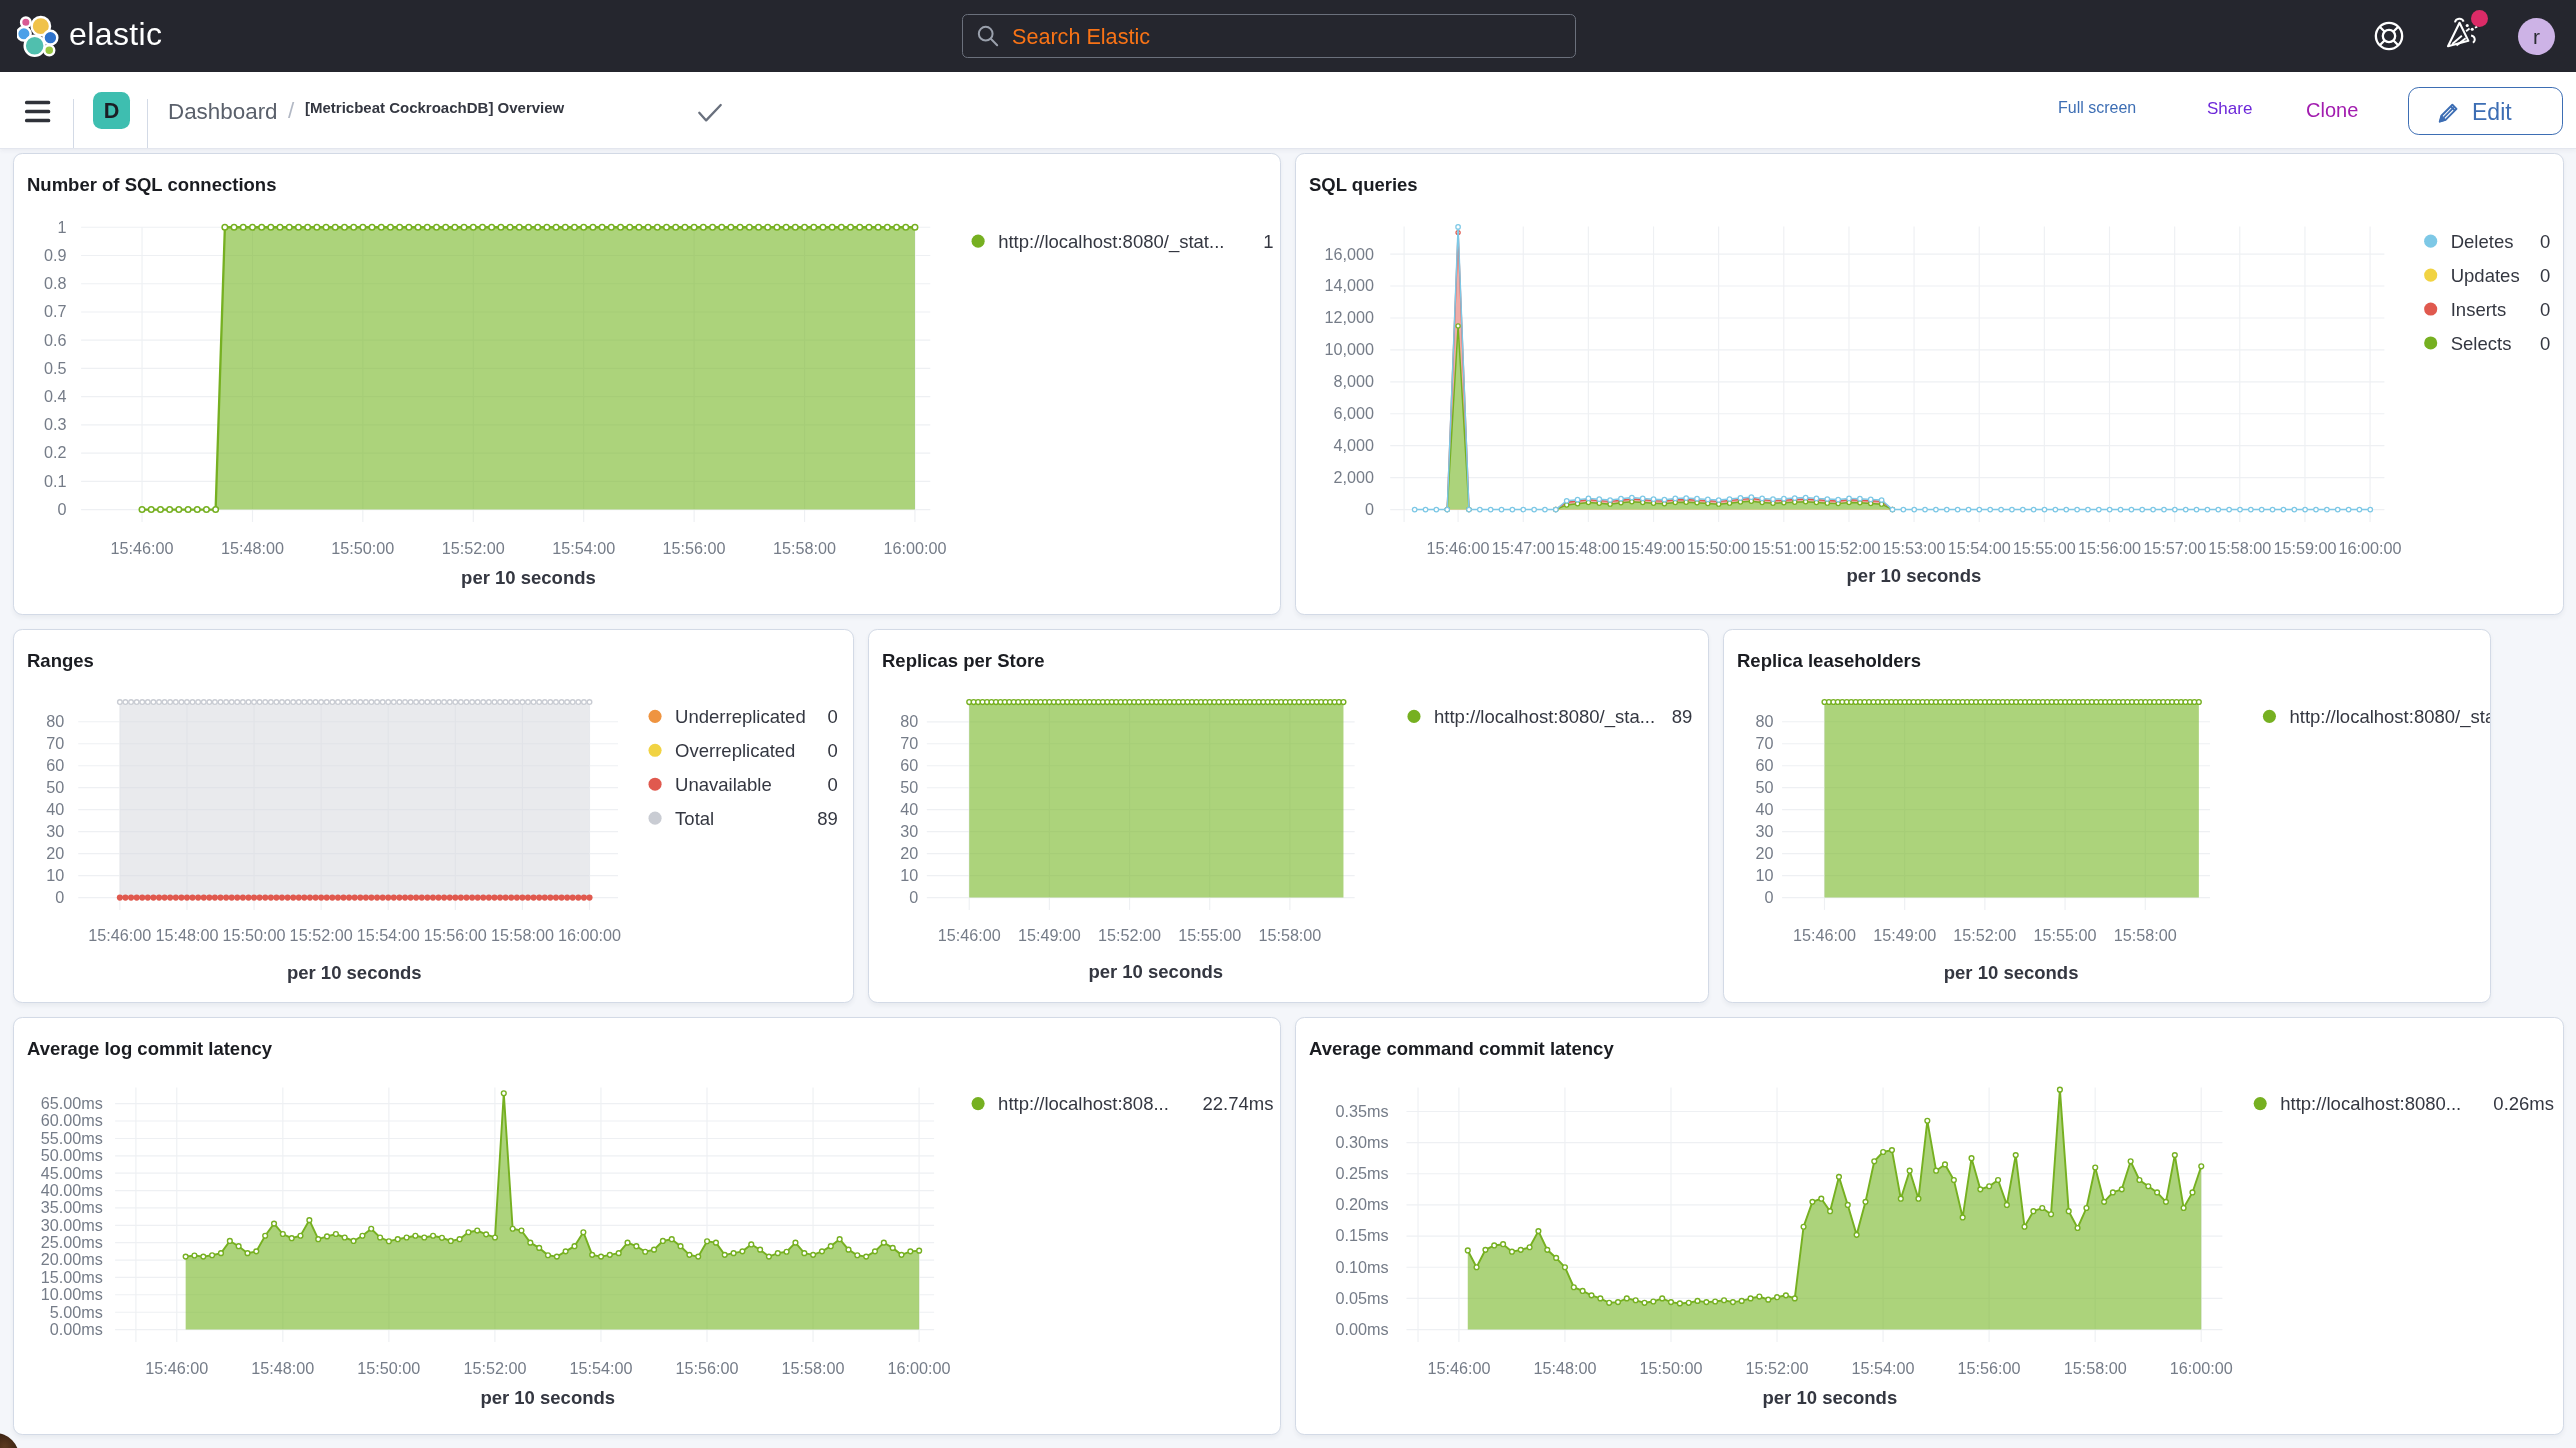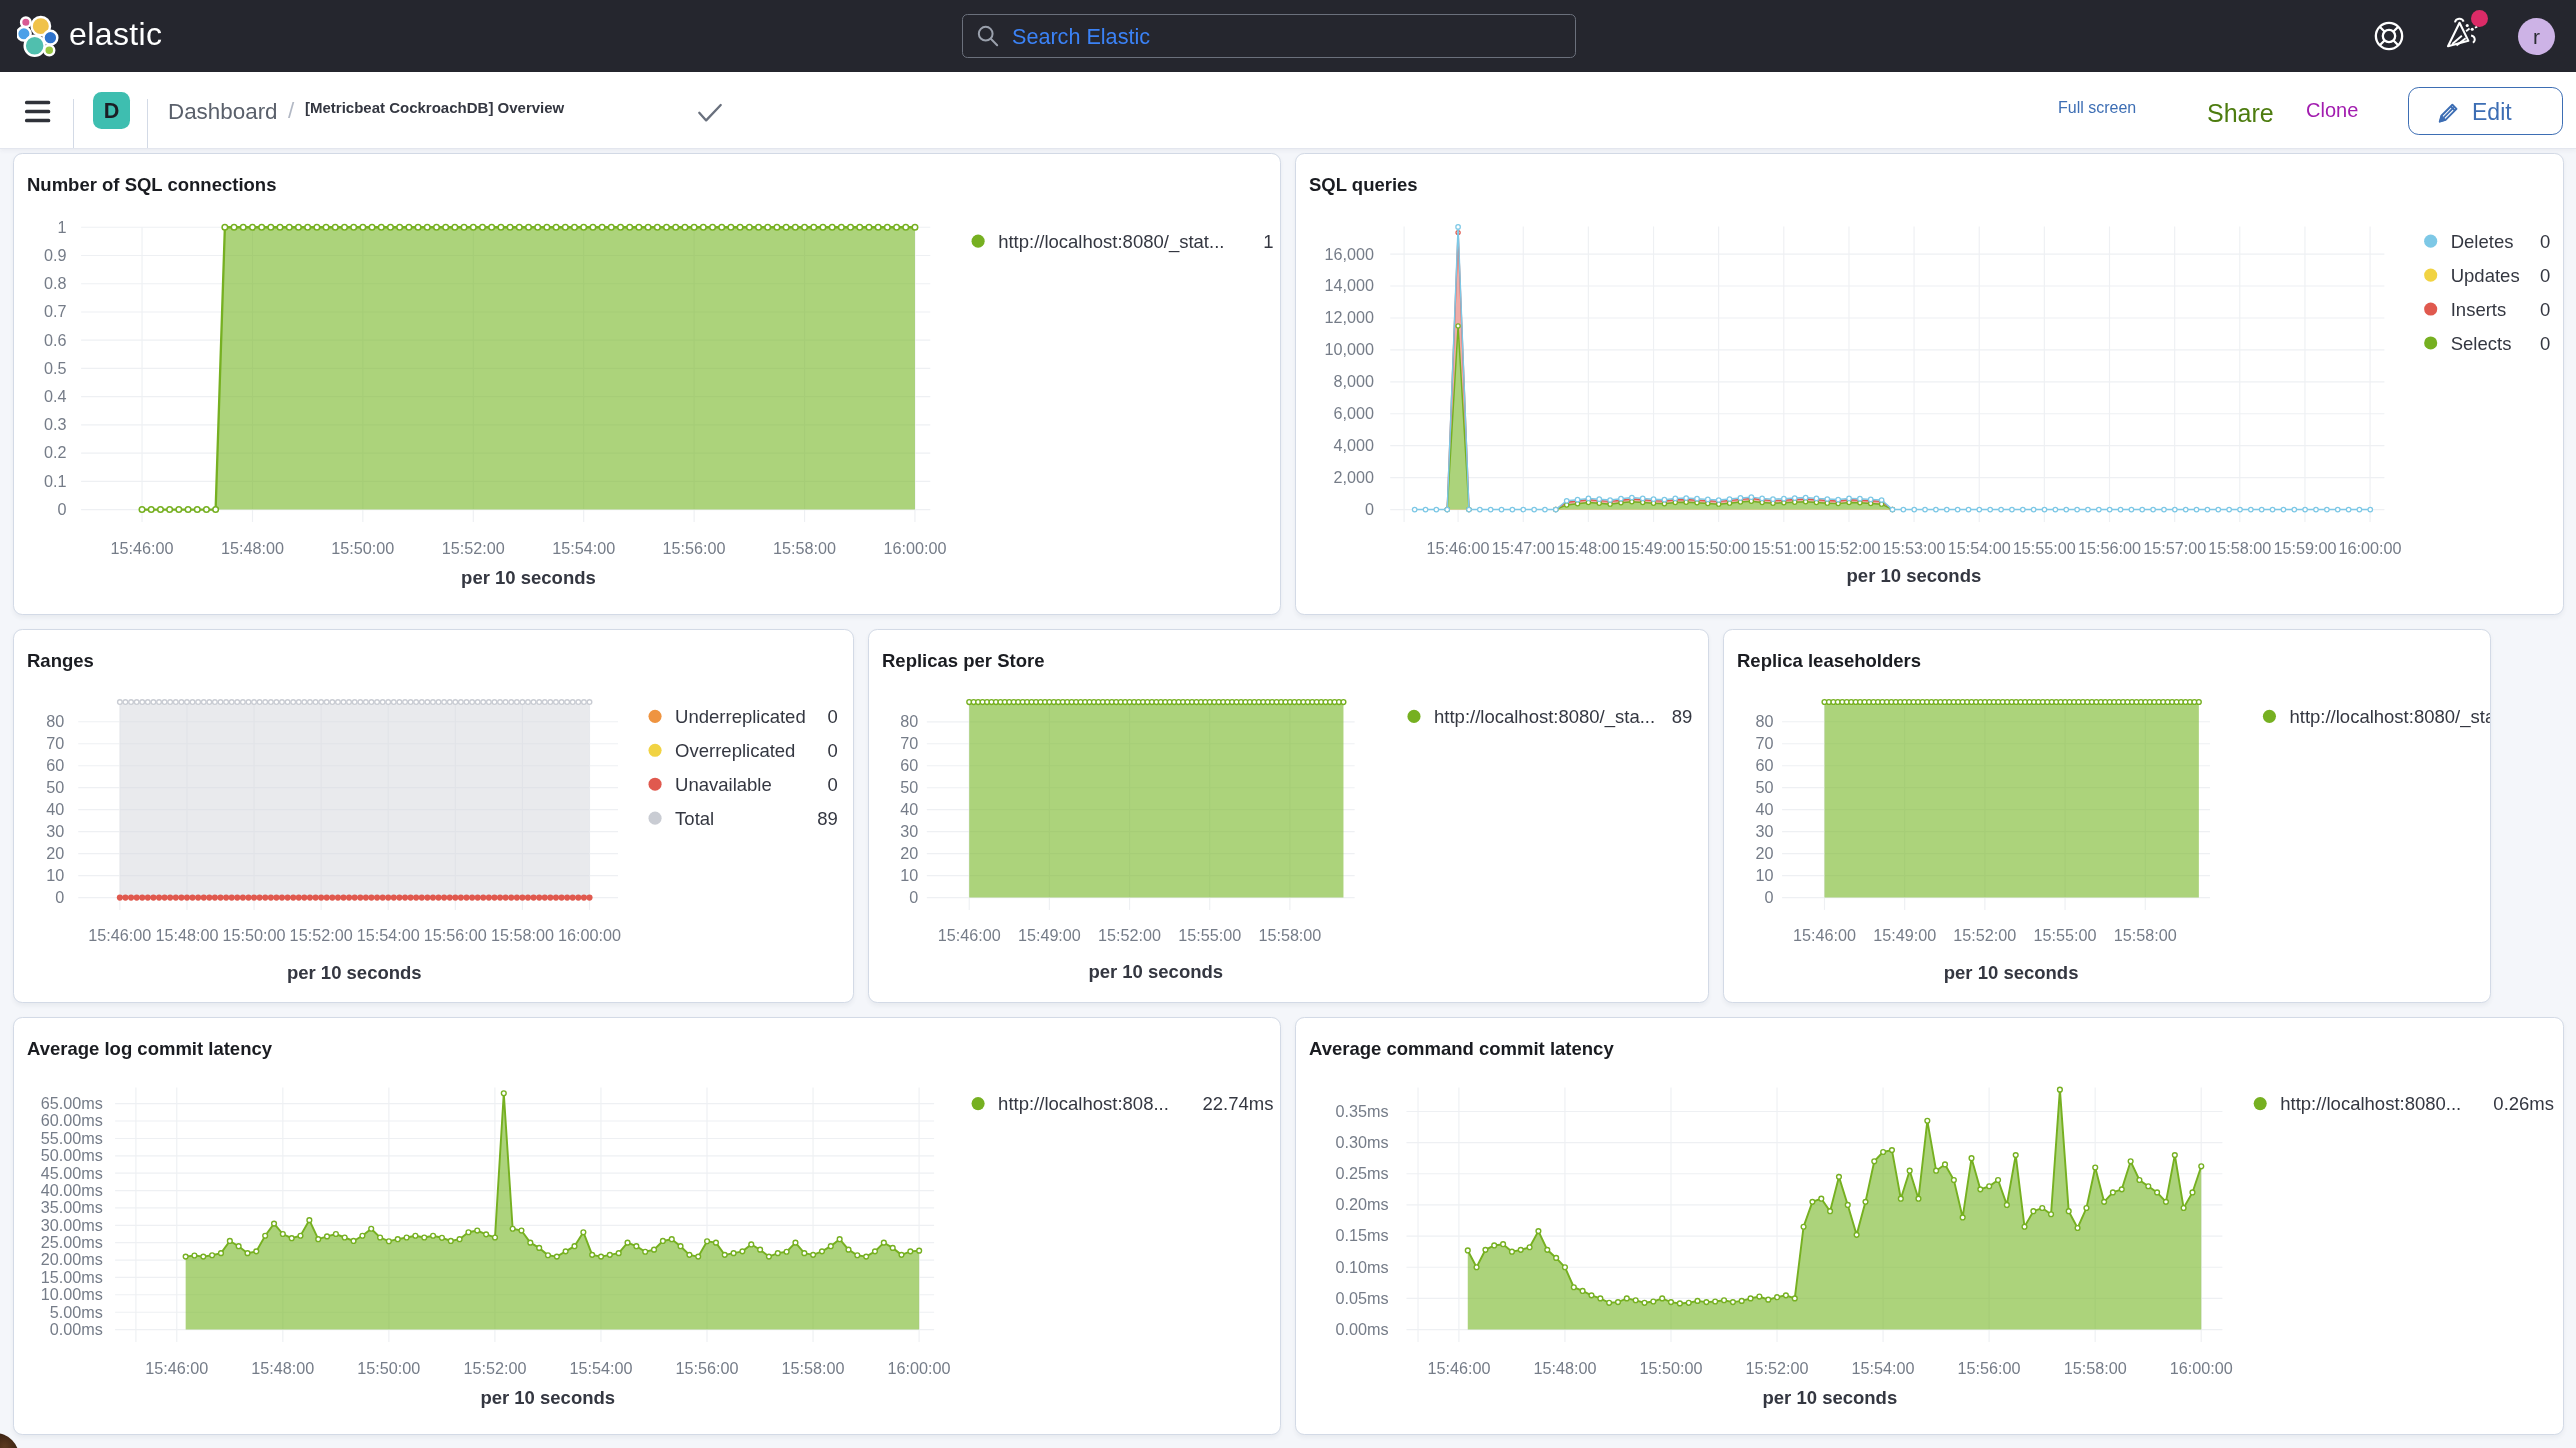--- a/index.html
+++ b/index.html
@@ -1133,21 +1133,21 @@
 <circle cx="23" cy="40" r="13" fill="#50bfae" stroke="#fff" stroke-width="3.2"></circle>
 <circle cx="43.5" cy="29.5" r="9" fill="#2f73cc" stroke="#fff" stroke-width="3.2"></circle>
 <circle cx="42" cy="46" r="6.5" fill="#99c741" stroke="#fff" stroke-width="3.2"></circle>
 </svg>
 <div style="position:absolute;left:69px;top:16px;font-size:32px;font-weight:500;color:#fff;letter-spacing:0.4px">elastic</div>
 <div style="position:absolute;left:962px;top:14px;width:614px;height:44px;border:1.2px solid #6b707c;border-radius:5.4px"></div>
 <svg width="26" height="26" viewBox="0 0 34 34" style="position:absolute;left:975px;top:23px">
 <circle cx="14" cy="14" r="9" fill="none" stroke="#9aa0ac" stroke-width="2.6"></circle>
 <line x1="21" y1="21" x2="29" y2="29" stroke="#9aa0ac" stroke-width="2.6" stroke-linecap="round"></line>
 </svg>
-<div style="position:absolute;left:1012px;top:24px;font-size:21.6px;color:#3b82f6">Search Elastic</div>
+<div style="position:absolute;left:1012px;top:24px;font-size:21.6px;color:#f97316">Search Elastic</div>
 <svg width="34" height="34" viewBox="0 0 44 44" style="position:absolute;left:2372px;top:19px">
 <circle cx="22" cy="22" r="17" fill="none" stroke="#fff" stroke-width="3"></circle>
 <circle cx="22" cy="22" r="8" fill="none" stroke="#fff" stroke-width="3"></circle>
 <line x1="10" y1="10" x2="16.5" y2="16.5" stroke="#fff" stroke-width="3"></line>
 <line x1="34" y1="10" x2="27.5" y2="16.5" stroke="#fff" stroke-width="3"></line>
 <line x1="10" y1="34" x2="16.5" y2="27.5" stroke="#fff" stroke-width="3"></line>
 <line x1="34" y1="34" x2="27.5" y2="27.5" stroke="#fff" stroke-width="3"></line>
 </svg>
     <svg width="40" height="40" viewBox="0 0 52 52" style="position:absolute;left:2443px;top:12.3px">
 <path d="M21.5 14 L33 37.5 L6.5 44.5 Z" fill="none" stroke="#fff" stroke-width="2.7" stroke-linejoin="round"></path>
@@ -1173,21 +1173,21 @@
 <div style="position:absolute;left:73px;top:99px;width:0.8px;height:49px;background:#d3dae6"></div>
 <div style="position:absolute;left:93px;top:92px;width:37px;height:37px;border-radius:8.5px;background:#3ebeb0;text-align:center;line-height:37px;font-size:21.6px;font-weight:700;color:#1b1d24">D</div>
 <div style="position:absolute;left:147px;top:99px;width:0.8px;height:49px;background:#d3dae6"></div>
 <div style="position:absolute;left:168px;top:99px;font-size:22.4px;color:#5a606b">Dashboard</div>
 <div style="position:absolute;left:288px;top:98px;font-size:22.4px;color:#b2b8c4">/</div>
 <div style="position:absolute;left:305px;top:99px;font-size:15px;font-weight:700;color:#343741">[Metricbeat CockroachDB] Overview</div>
 <svg width="28" height="23" viewBox="0 0 36 30" style="position:absolute;left:696px;top:102px">
 <path d="M4 14 L13 24 L32 4" fill="none" stroke="#69707d" stroke-width="3" stroke-linecap="round" stroke-linejoin="round"></path>
 </svg>
 <div style="position:absolute;left:2058px;top:99px;font-size:16px;font-weight:500;color:#3d6eb4">Full screen</div>
-<div style="position:absolute;left:2207px;top:99px;font-size:25px;font-weight:500;color:#4d7c0f">Share</div>
+<div style="position:absolute;left:2207px;top:99px;font-size:17px;font-weight:500;color:#6d28d9">Share</div>
 <div style="position:absolute;left:2306px;top:99px;font-size:20px;font-weight:500;color:#a21caf">Clone</div>
 <div style="position:absolute;left:2408px;top:87px;width:155px;height:48px;border:1.5px solid #3d6eb4;border-radius:10.8px;background:#fff"></div>
 <svg width="28" height="28" viewBox="0 0 34 34" style="position:absolute;left:2434px;top:99px">
 <path d="M7 27.5 L9 20.3 L22.3 7 L27.3 12 L14 25.3 L7 27.5 Z" fill="none" stroke="#3d6eb4" stroke-width="2.4" stroke-linejoin="round"></path>
 <path d="M7 27.5 L9 20.3 L14 25.3 Z" fill="#3d6eb4" stroke="#3d6eb4" stroke-width="1.5" stroke-linejoin="round"></path>
 <path d="M11.7 22.6 L24 10.3" stroke="#3d6eb4" stroke-width="2.2"></path>
 <path d="M20.3 8.9 L25.4 14" stroke="#3d6eb4" stroke-width="2.2"></path>
 </svg>
 <div style="position:absolute;left:2472px;top:99px;font-size:23px;font-weight:500;color:#3d6eb4">Edit</div>
 <div style="position:absolute;left:-29px;top:1433px;width:48px;height:48px;border-radius:50%;background:radial-gradient(circle at 70% 28%, #5c3a20 0%, #2e1a0e 40%, #0e0704 78%);"></div>

